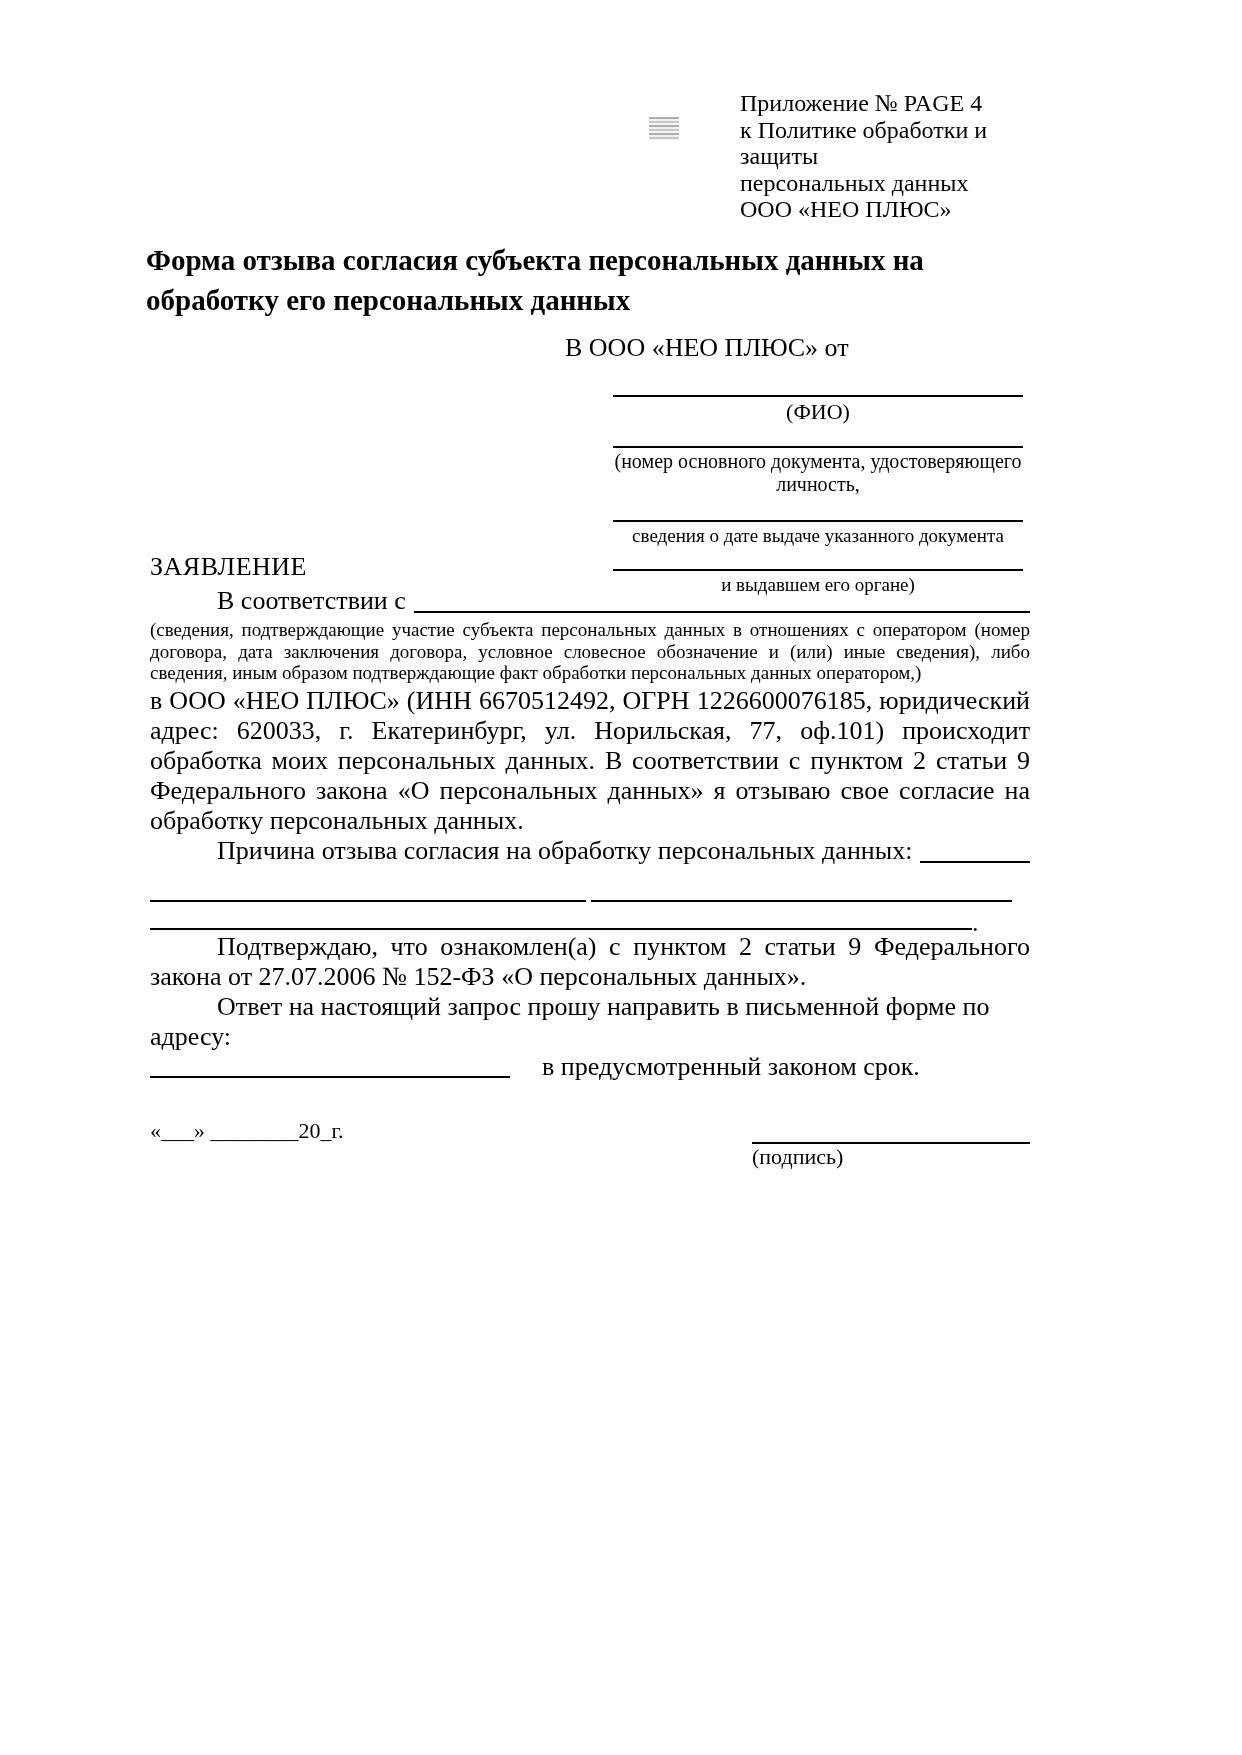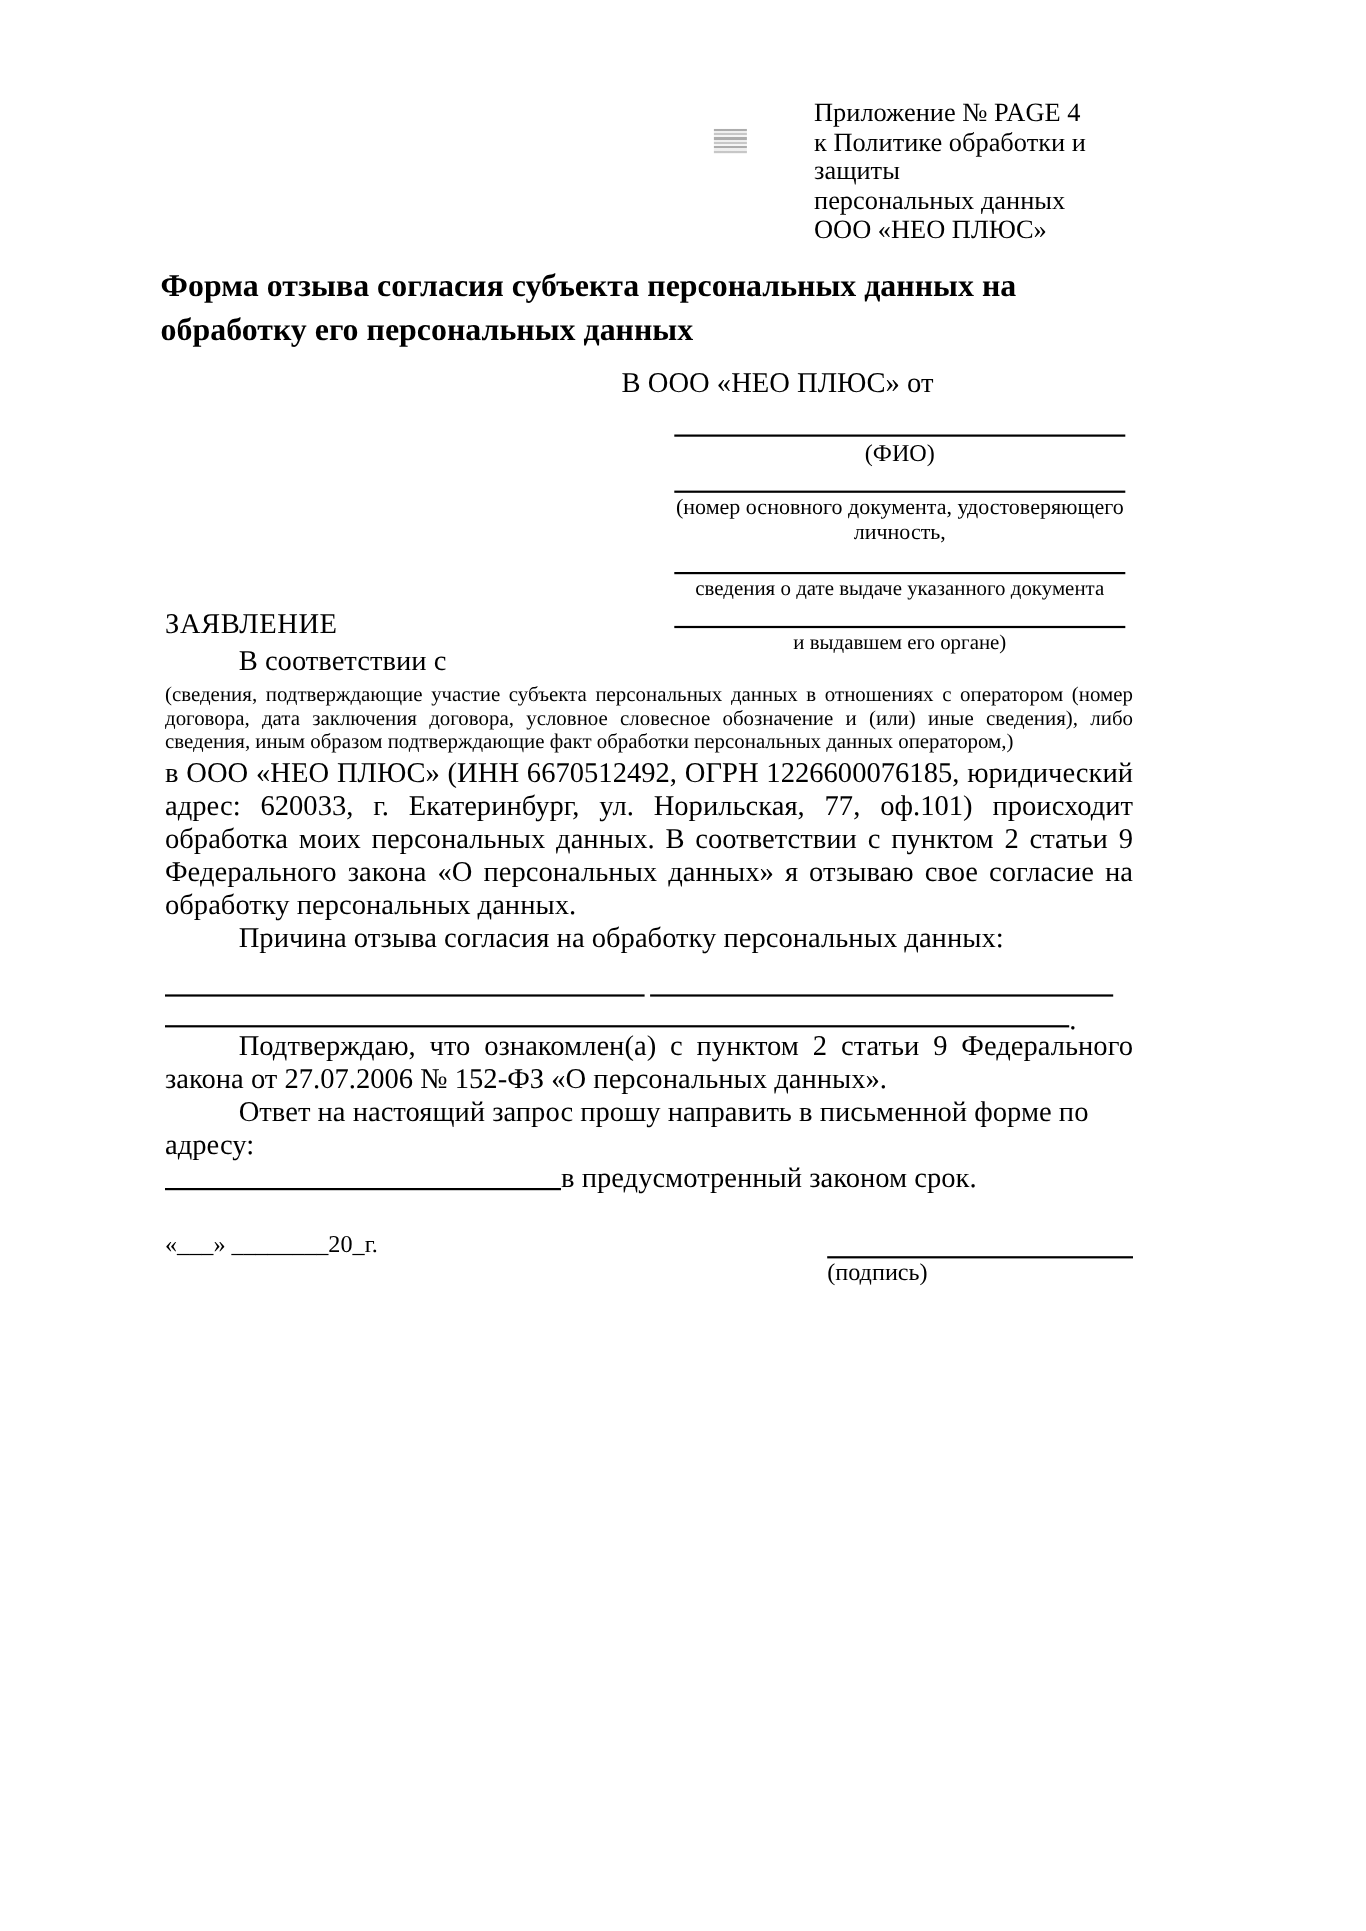--- a/index.html
+++ b/index.html
@@ -38,41 +38,41 @@
   .label-sm{font-size:20px;padding-top:2px;}
   .f-blank3{height:24px;}
   .label-xs{font-size:19px;padding-top:3px;text-align:center;}
   .f-blank4{height:22px;}
   
   .zayavlenie{
     position:absolute;top:552px;left:150px;width:880px;
     font-size:26px;text-align:left;letter-spacing:.5px;
   }
   .main-content{position:absolute;top:586px;left:150px;width:880px;font-size:26px;}
-  .flexrow{display:flex;align-items:flex-start;flex-direction:column;}
+  .flexrow{display:flex;align-items:flex-start;}
   .row-text{white-space:nowrap;}
   .indent{padding-left:67px;}
   .fill{flex:1;border-bottom:2.5px solid #000;height:25px;margin-left:8px;}
   .footnote{
     font-size:19px;line-height:21.5px;text-align:justify;margin-top:3px;
   }
   .body-par{
     font-size:26px;line-height:30px;text-align:justify;margin-top:2px;
   }
   .reason-row{margin-top:0;line-height:30px;}
   .blank-row1{margin-top:22px;display:flex;}
   .seg{border-bottom:2.5px solid #000;height:12px;}
   .seg-a{width:436px;margin-right:5px;}
   .seg-b{flex:1;margin-right:18px;}
   .blank-row2{margin-top:14px;display:flex;align-items:flex-end;}
   .seg-c{width:822px;height:12px;border-bottom:2.5px solid #000;}
   .period{font-size:26px;line-height:14px;}
   .confirm-par{margin-top:2px;font-size:26px;line-height:30px;text-align:justify;text-indent:67px;}
   .reply-par{margin-top:0;font-size:26px;line-height:30px;text-indent:67px;}
-  .reply-row{display:flex;align-items:flex-start;line-height:30px;}
+  .reply-row{display:flex;align-items:flex-start;line-height:30px;gap:32px;}
   .reply-fill{width:360px;border-bottom:2.5px solid #000;height:24px;}
   
   .footer-row{
     position:absolute;top:1118px;left:150px;width:880px;
     font-size:22px;display:flex;justify-content:space-between;align-items:flex-start;
   }
   .sig-group{display:flex;align-items:flex-start;flex-direction:column;}
   .sig-fill{width:278px;border-bottom:2.5px solid #000;height:24px;}
 </style>
 </head>

